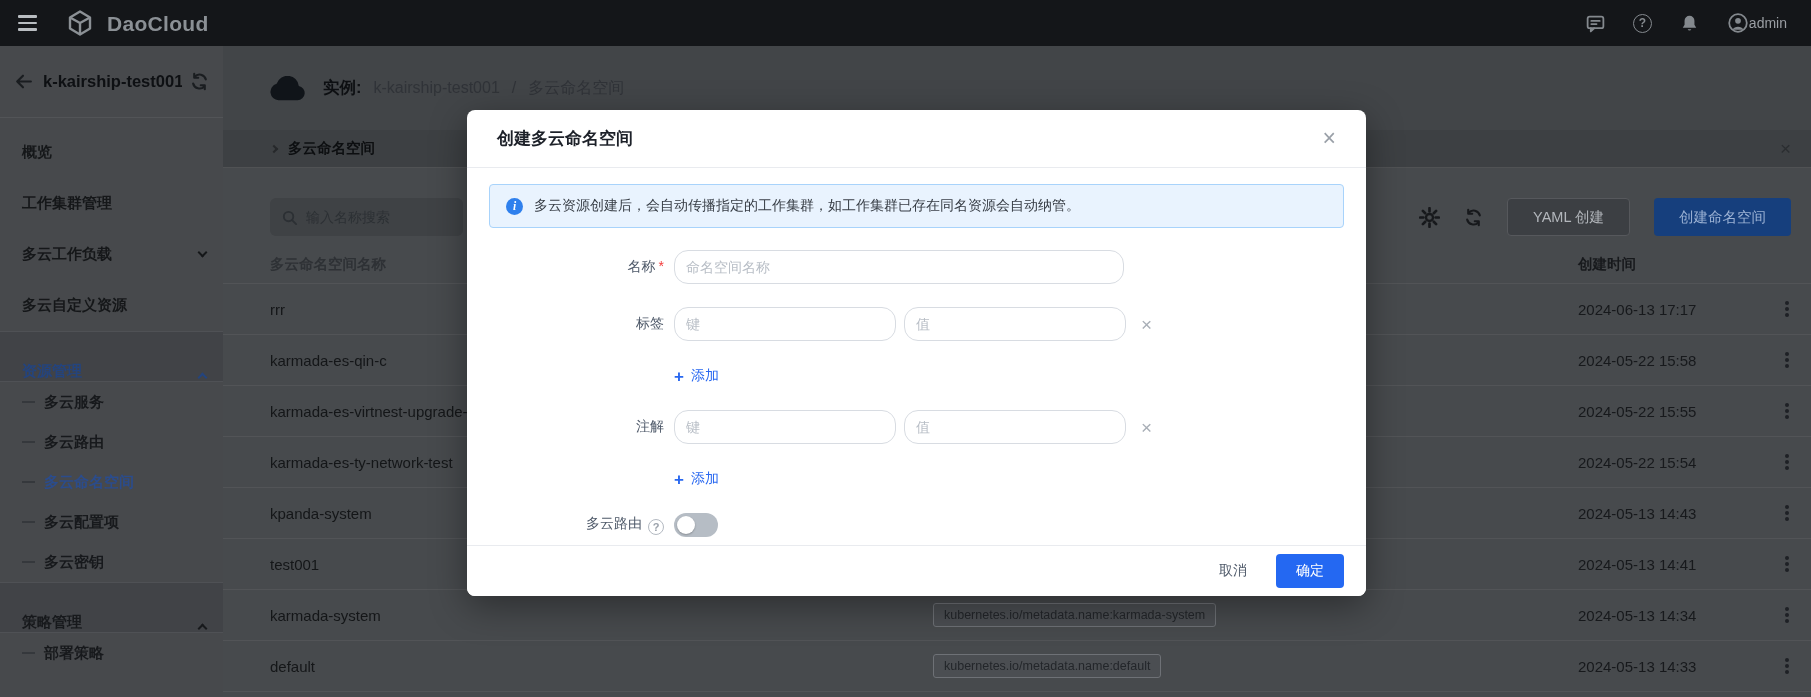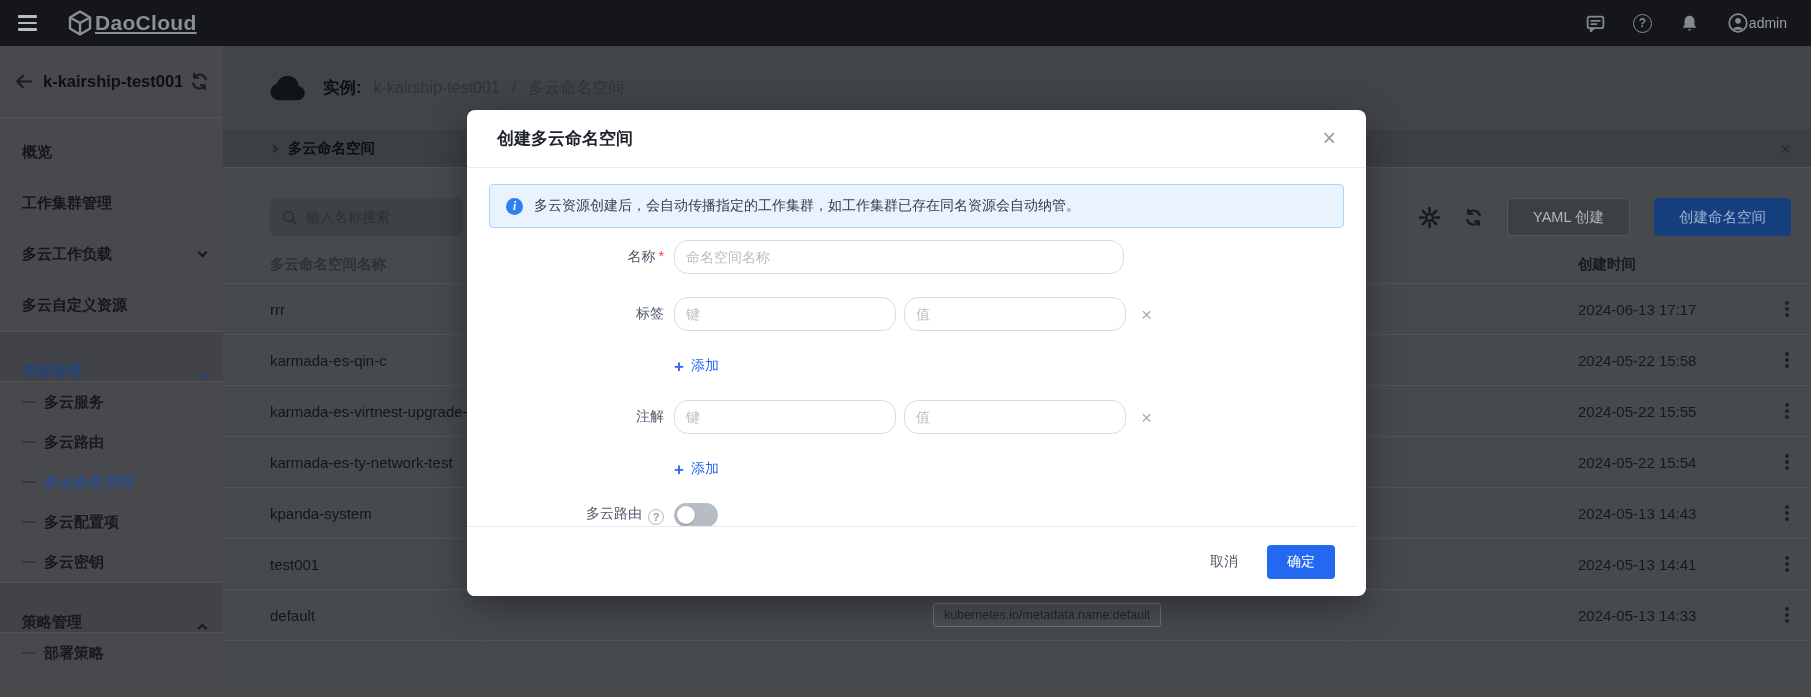--- a/index.html
+++ b/index.html
@@ -8,21 +8,21 @@
     position:relative; width:1811px; height:697px; overflow:hidden;
     font-family:"Liberation Sans","DejaVu Sans",sans-serif; background:#474a4d;
   }
   .clickable { cursor:pointer; }
 
   
   .topbar { position:absolute; top:0; left:0; right:0; height:46px; background:#141619;
     display:flex; align-items:center; z-index:6; }
   .burger { margin-left:18px; display:flex; flex-direction:column; gap:4px; }
   .burger i { display:block; width:19px; height:2.5px; background:#b9bdc1; border-radius:1px; }
-  .brand { display:flex; align-items:center; gap:2px; margin-left:30px; color:#8b9095;text-decoration:underline; }
+  .brand { display:flex; align-items:flex-end; gap:14px; margin-left:30px; color:#8b9095; }
   .brand-name { font-size:21px; font-weight:bold; letter-spacing:.3px; }
   .top-right { margin-left:auto; display:flex; align-items:center; gap:27px; margin-right:24px; color:#84898e; }
   .avatar-wrap { display:flex; align-items:center; }
   .admin-name { font-size:14px; color:#9b9fa4; }
 
   
   .sidebar { position:absolute; top:46px; left:0; width:223px; bottom:0; background:#47494c; z-index:1; }
   .side-head { height:72px; display:flex; align-items:center; padding:0 14px; border-bottom:1px solid #525457; }
   .back-icon { color:#1a1d20; display:flex; }
   .side-title { flex:1; margin:0 8px 0 10px; font-size:16.5px; font-weight:bold; color:#0e1013;
@@ -90,21 +90,21 @@
 
   
   .modal { position:absolute; left:467px; top:110px; width:899px; height:486px; background:#fff;
     border-radius:8px; box-shadow:0 10px 36px rgba(0,0,0,.38); z-index:10; }
   .m-head { height:58px; display:flex; align-items:center; padding:0 30px; border-bottom:1px solid #e9ebef;gap:20px; }
   .m-title { flex:1; font-size:17px; font-weight:bold; color:#1d2129; }
   .m-close { color:#9aa0a8; font-size:23px; line-height:1; }
   .m-close::before { content:"×"; }
   .m-body { padding:16px 22px 0; }
   .banner { height:44px; background:#e9f3fe; border:1px solid #a8d3fb; border-radius:4px;
-    display:flex; align-items:center; padding:0 16px; margin-bottom:12px;text-align:right; }
+    display:flex; align-items:center; padding:0 16px; margin-bottom:22px;text-align:right; }
   .info-icon { width:17px; height:17px; border-radius:50%; background:#2f80ed; color:#fff;
     display:flex; align-items:center; justify-content:center; font-size:11.5px; font-weight:bold;
     font-style:italic; margin-right:11px; flex-shrink:0; font-family:"Liberation Serif",serif; }
   .info-icon::before { content:"i"; }
   .banner-text { font-size:14px; color:#373d45; }
 
   .frow { display:flex; align-items:center; margin-bottom:23px; }
   .frow.kv { margin-bottom:25px; }
   .flabel { width:185px; flex-shrink:0; text-align:right; padding-right:10px;
     font-size:14px; color:#4e5969; }
@@ -121,21 +121,21 @@
   .add-link { display:flex; align-items:center; color:#2968f0; font-size:14px; }
   .add-link .plus { font-size:17px; font-weight:bold; margin-right:7px; line-height:1; }
   .add-link .plus::before { content:"+"; }
   .q-icon { display:inline-flex; align-items:center; justify-content:center; width:16px; height:16px;
     border:1px solid #b4bac2; border-radius:50%; color:#9aa1aa; font-size:11px; font-weight:bold;
     margin-left:6px; vertical-align:-3px; }
   .q-icon::before { content:"?"; }
   .toggle { width:44px; height:24px; background:#b6bdc5; border-radius:12px; position:relative; }
   .toggle .knob { position:absolute; left:3px; top:3px; width:18px; height:18px; background:#fff;
     border-radius:50%; box-shadow:0 1px 2px rgba(0,0,0,.25); }
-  .m-foot { position:absolute; left:0; right:9px; bottom:0; height:70px; border-top:1px solid #e9ebef;
+  .m-foot { position:absolute; left:0; right:0; bottom:0; height:51px; border-top:1px solid #e9ebef;
     display:flex; align-items:center; justify-content:flex-end; padding:16px 22px;
     border-radius:0 0 8px 8px; background:#fff; }
   .btn-cancel { font-size:14px; color:#4e5969; margin-right:29px; }
   .btn-ok { width:68px; height:34px; background:#2468f2; color:#fff; border-radius:4px;
     display:flex; align-items:center; justify-content:center; font-size:14px; }
 
   .help-badge { width:19px; height:19px; border:1.8px solid currentColor; border-radius:50%;
     display:flex; align-items:center; justify-content:center; font-size:12px; font-weight:bold; }
   .help-badge::before { content:"?"; }
 </style>
@@ -350,20 +350,28 @@
       </div>
       <div class="trow">
         <span class="cell-name">test001</span>
         <span class="cell-tag"></span>
         <span class="cell-time">2024-05-13 14:41</span>
         <span class="cell-dots">
             <span class="kebab clickable"></span>
           </span>
       </div>
       <div class="trow">
+        <span class="cell-name">karmada-system</span>
+        <span class="cell-tag"><span class="chip">kubernetes.io/metadata.name:karmada-system</span></span>
+        <span class="cell-time">2024-05-13 14:34</span>
+        <span class="cell-dots">
+            <span class="kebab clickable"></span>
+          </span>
+      </div>
+      <div class="trow">
         <span class="cell-name">default</span>
         <span class="cell-tag"><span class="chip">kubernetes.io/metadata.name:default</span></span>
         <span class="cell-time">2024-05-13 14:33</span>
         <span class="cell-dots">
             <span class="kebab clickable"></span>
           </span>
       </div>
     </div>
   </div>
 

